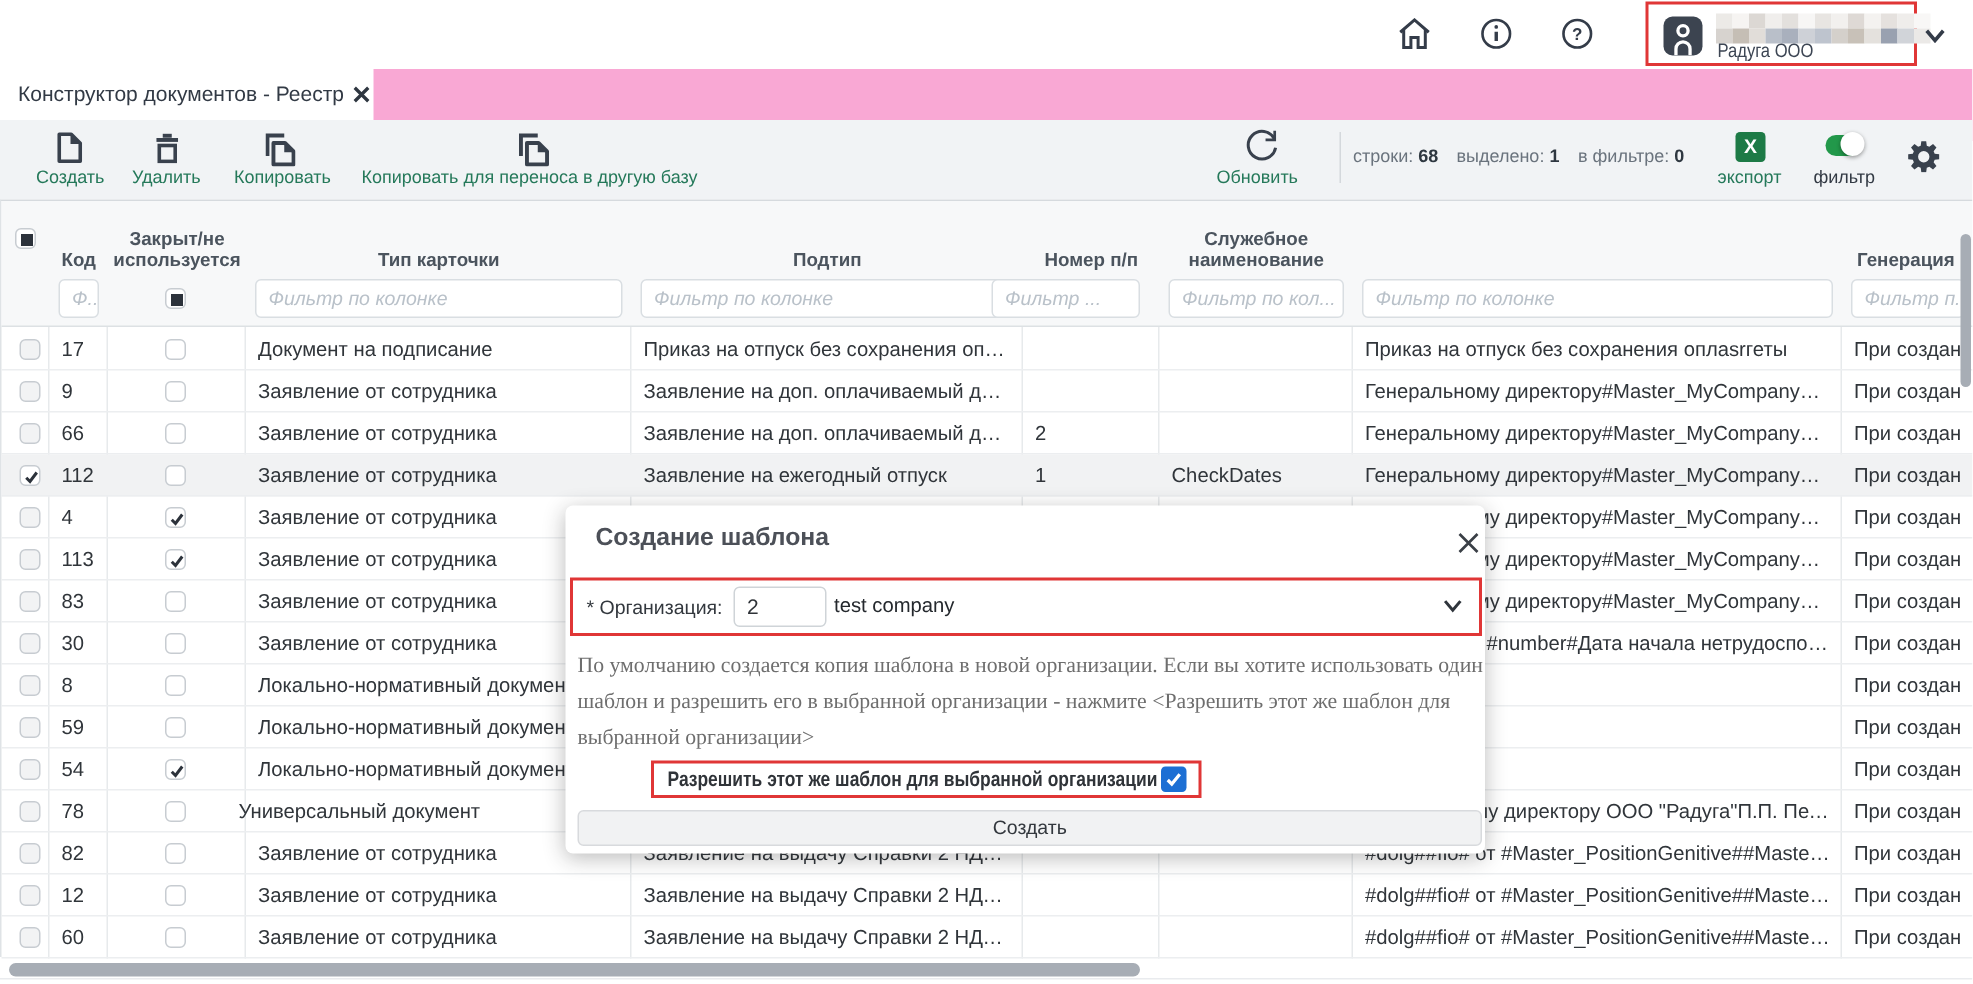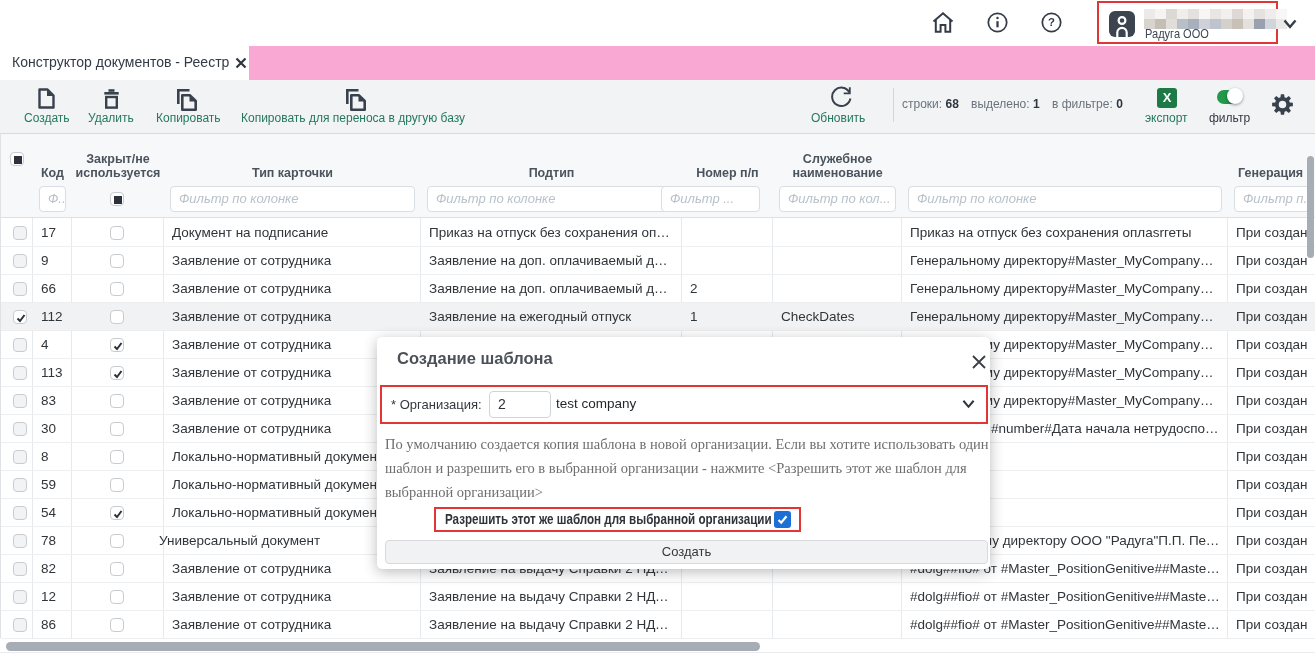--- a/index.html
+++ b/index.html
@@ -361,21 +361,21 @@
         <div class="cb" style="left:109px;"></div>
         <div class="cell" style="left:163px; width:257px;">Заявление от сотрудника</div>
         <div class="cell" style="left:420px; width:261px;">Заявление на выдачу Справки 2 НДФЛ обычная</div>
         <div class="cell" style="left:681px; width:91px;"></div>
         <div class="cell" style="left:772px; width:129px;"></div>
         <div class="cell" style="left:901px; width:318px; padding-right:0;">#dolg##fio# от #Master_PositionGenitive##Master_P</div>
         <div class="cell" style="left:1227px; width:80px; text-overflow:clip;">При создании</div>
       </div>
       <div class="row" style="top:477px;">
         <div class="cb g" style="left:12px;"></div>
-        <div class="cell" style="left:32px; width:39px;">86</div>
+        <div class="cell" style="left:32px; width:39px;">60</div>
         <div class="cb" style="left:109px;"></div>
         <div class="cell" style="left:163px; width:257px;">Заявление от сотрудника</div>
         <div class="cell" style="left:420px; width:261px;">Заявление на выдачу Справки 2 НДФЛ обычная</div>
         <div class="cell" style="left:681px; width:91px;"></div>
         <div class="cell" style="left:772px; width:129px;"></div>
         <div class="cell" style="left:901px; width:318px; padding-right:0;">#dolg##fio# от #Master_PositionGenitive##Master_P</div>
         <div class="cell" style="left:1227px; width:80px; text-overflow:clip;">При создании</div>
       </div>
     </div>
 </div>

